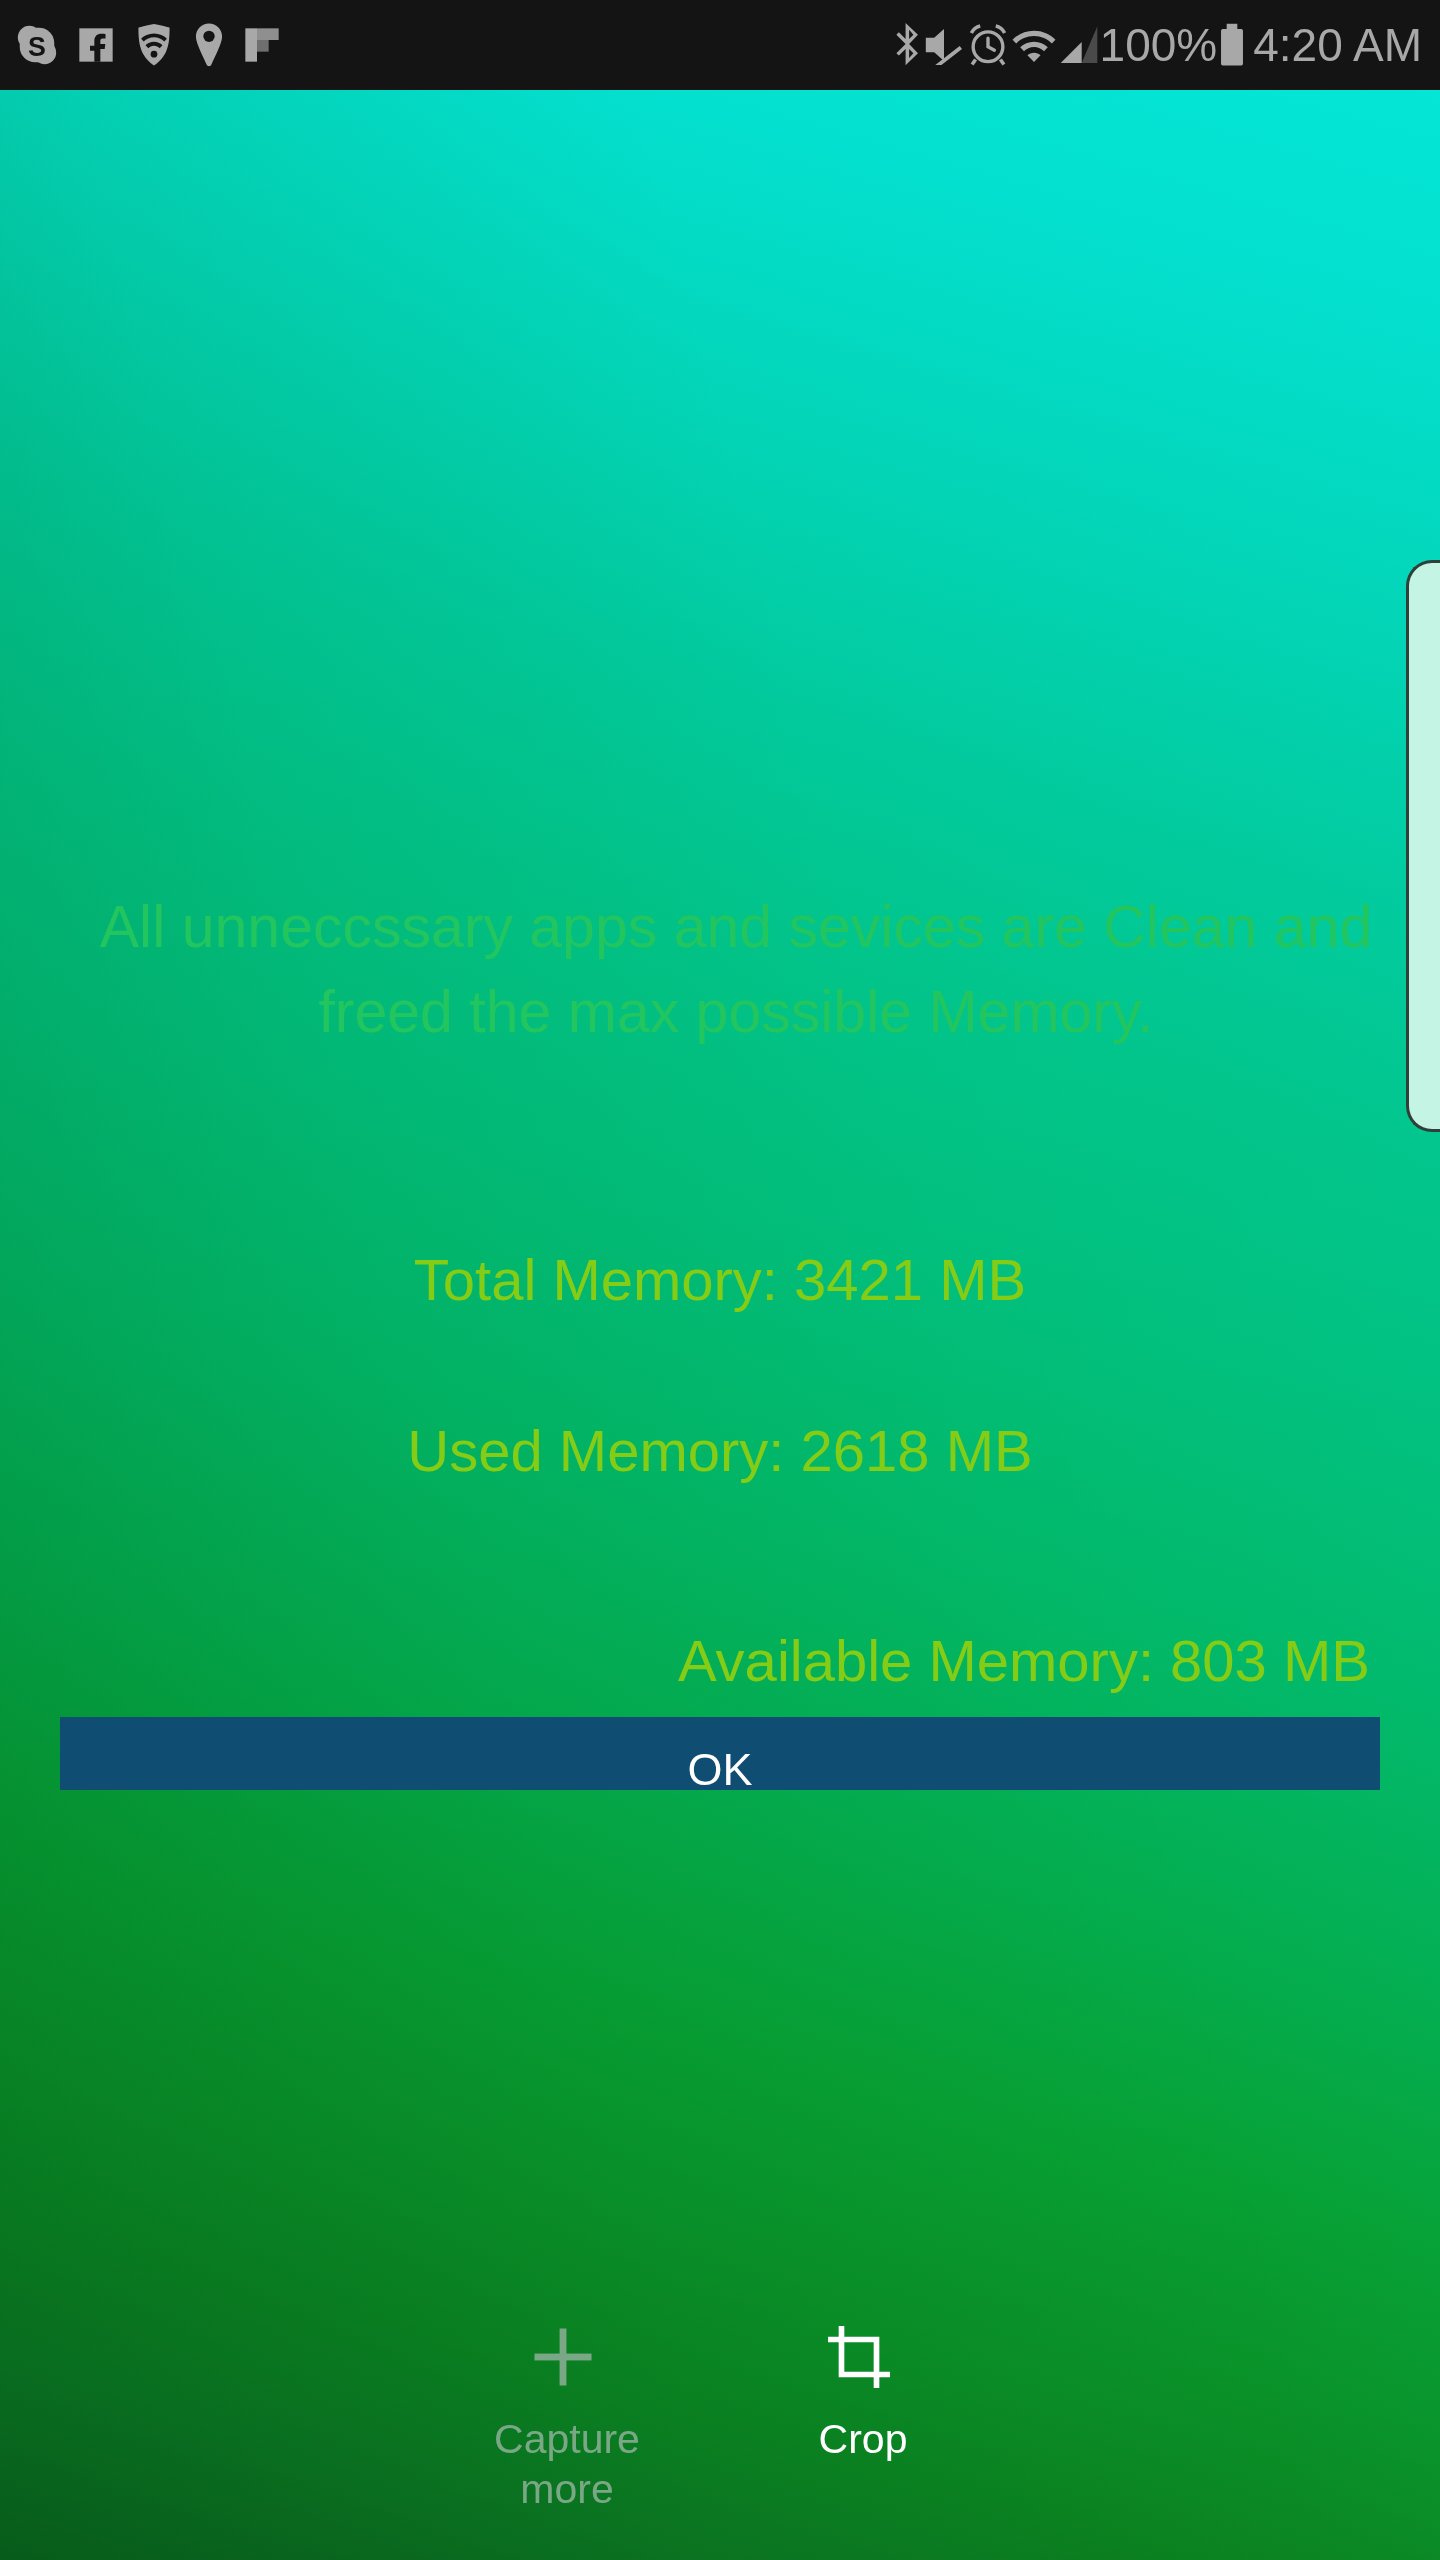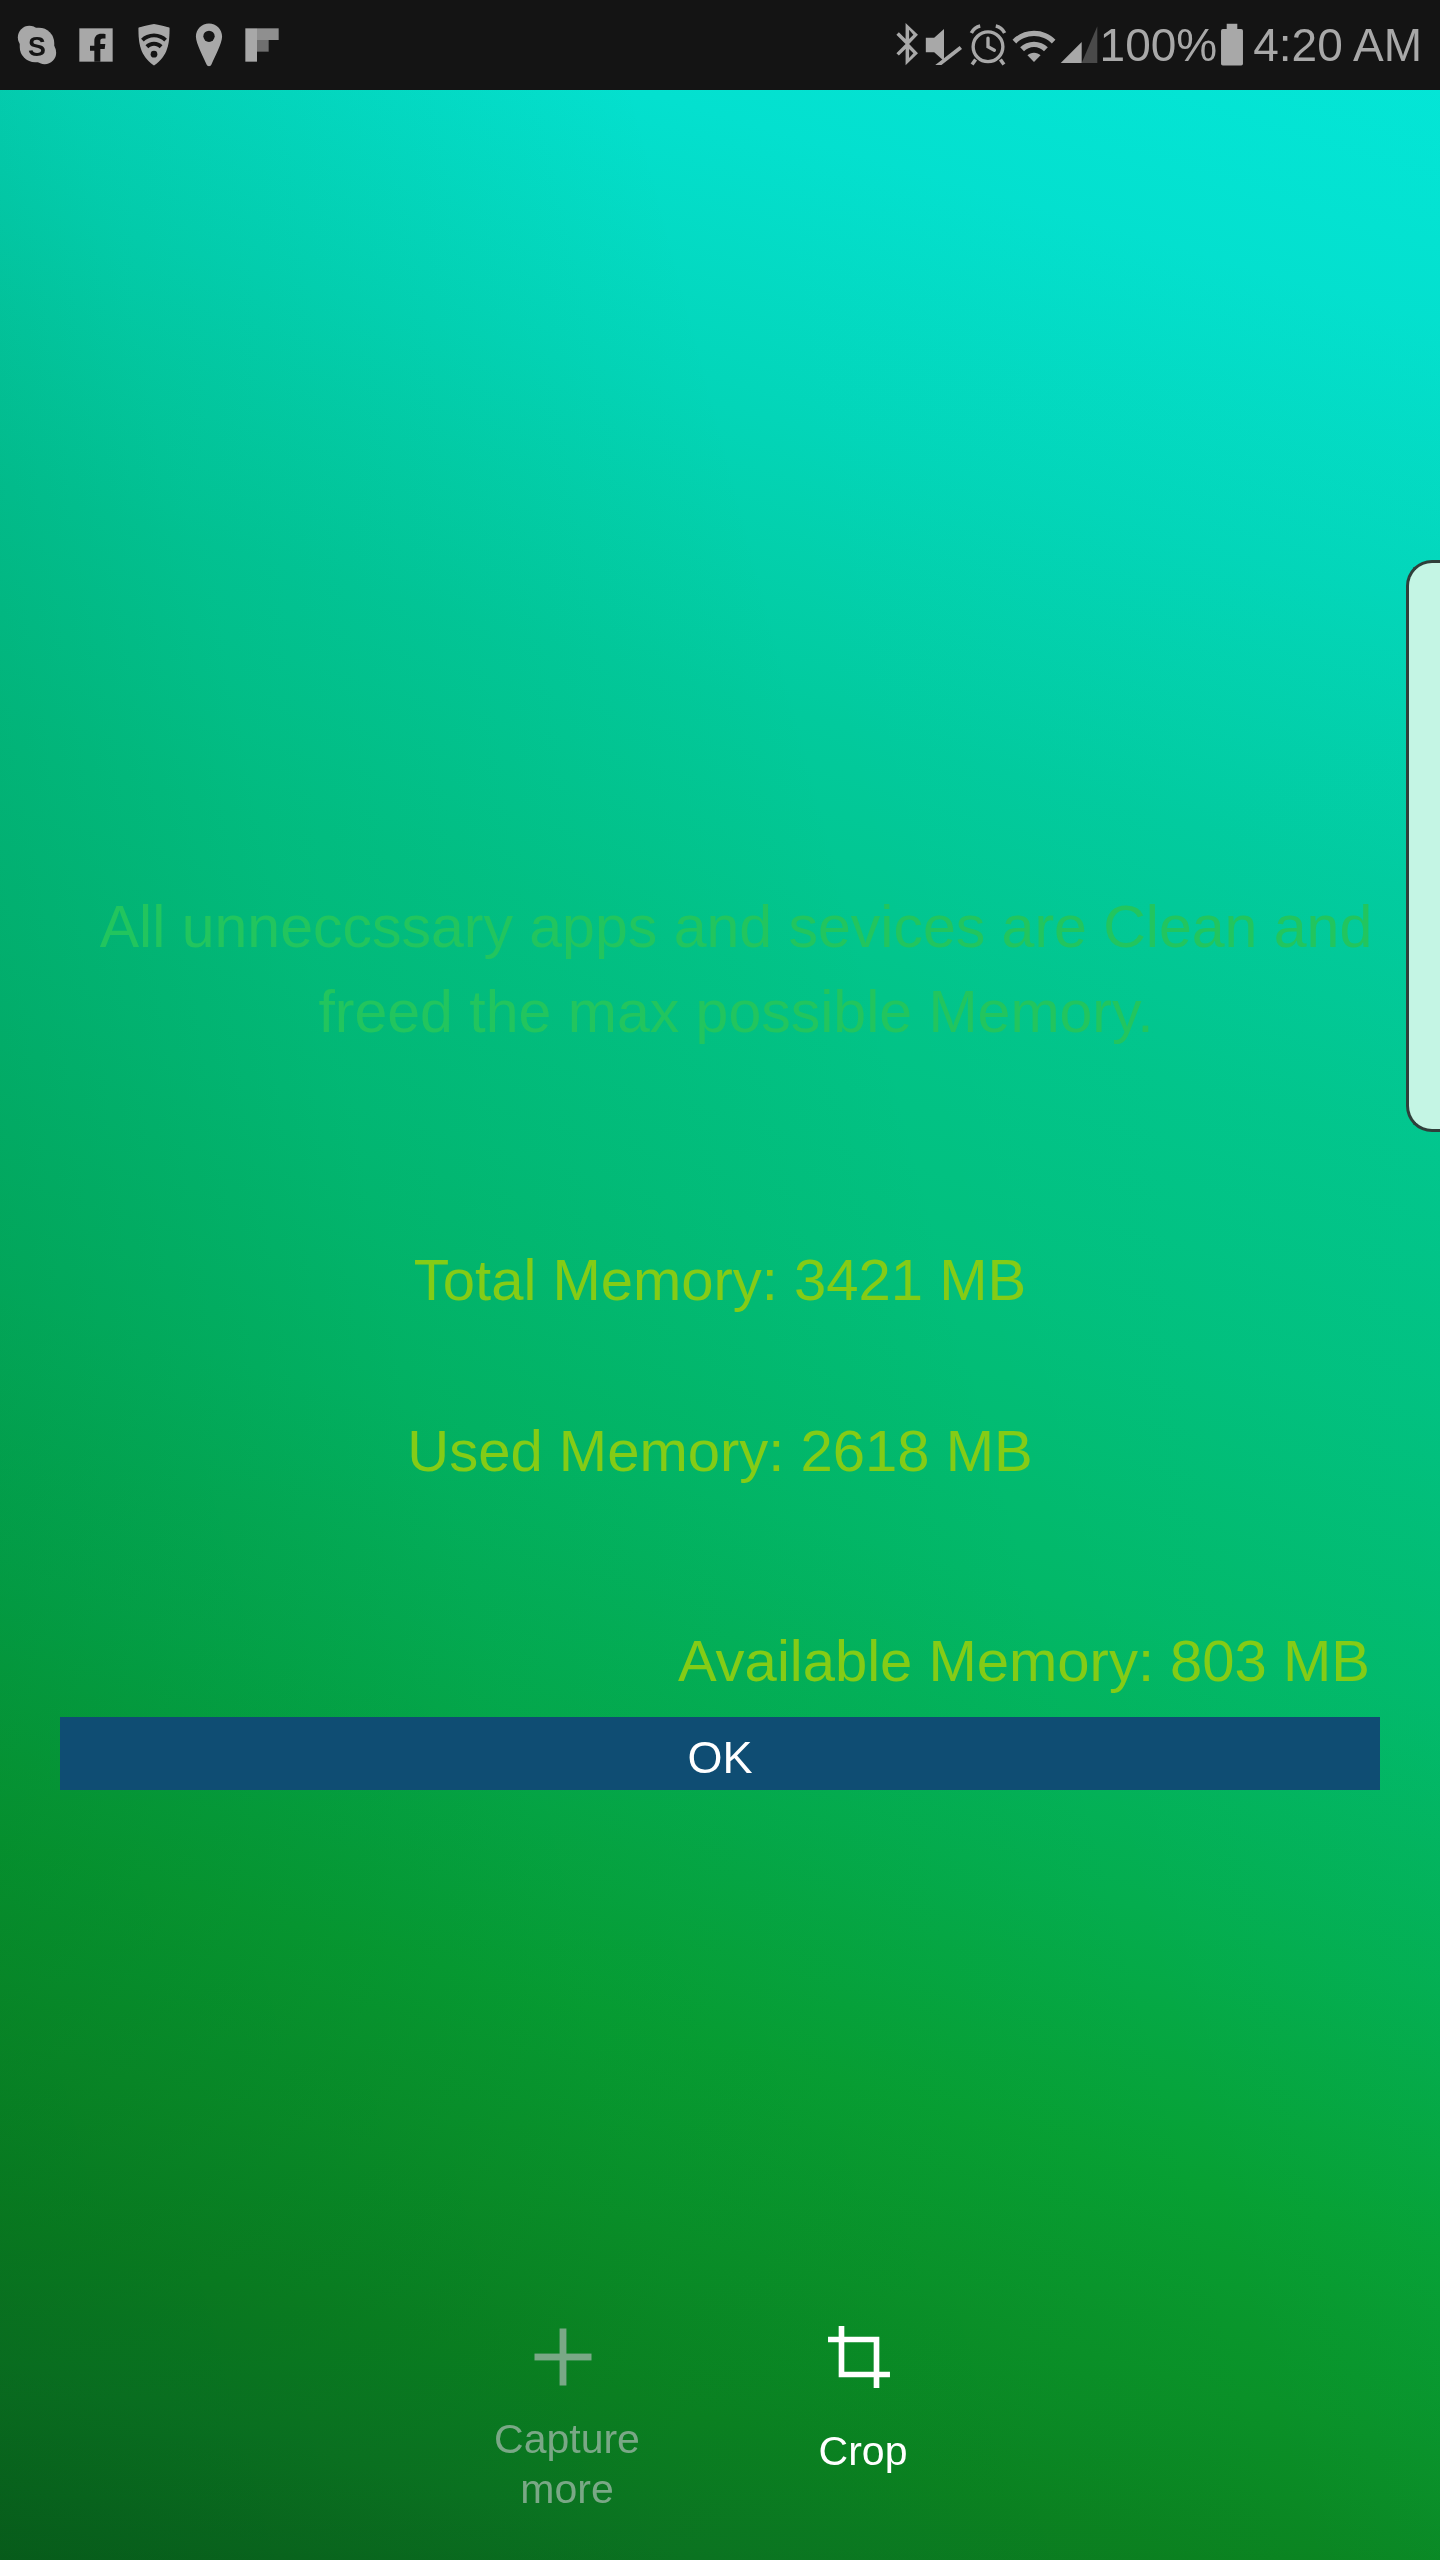--- a/index.html
+++ b/index.html
@@ -122,21 +122,21 @@
     width:1320px; height:73px;
     background:#0f4d73;
     border:none;
     color:#ffffff;
     font-family:"Liberation Sans", sans-serif;
     font-size:45px;
     font-weight:400;
     line-height:73px;
     text-align:center;
     cursor:pointer;
-    padding:4px;
+    padding:16px;
   }
 
   
   #bottom-toolbar{
     position:absolute;
     left:0; bottom:0;
     width:1440px; height:265px;
     display:flex;
     align-items:flex-start;
     justify-content:center;
@@ -157,21 +157,21 @@
     font-size:41px;
     line-height:50px;
     text-align:center;
     color:#ffffff;
     font-weight:400;
     margin-left:8px;
   }
   .tool-item.disabled .tool-label{ color:#7aa886; }
   #tool-capture-more{ margin-left:-18px; }
   #tool-share{ margin-left:-30px; }
-  #tool-crop{ margin-left:-28px;gap:12px; }
+  #tool-crop{ margin-left:-28px; }
 </style>
 </head>
 <body>
 
 <div id="screen">
 
   <div id="wallpaper"></div>
   <div id="wallpaper-tint"></div>
 
   <div id="status-bar">

